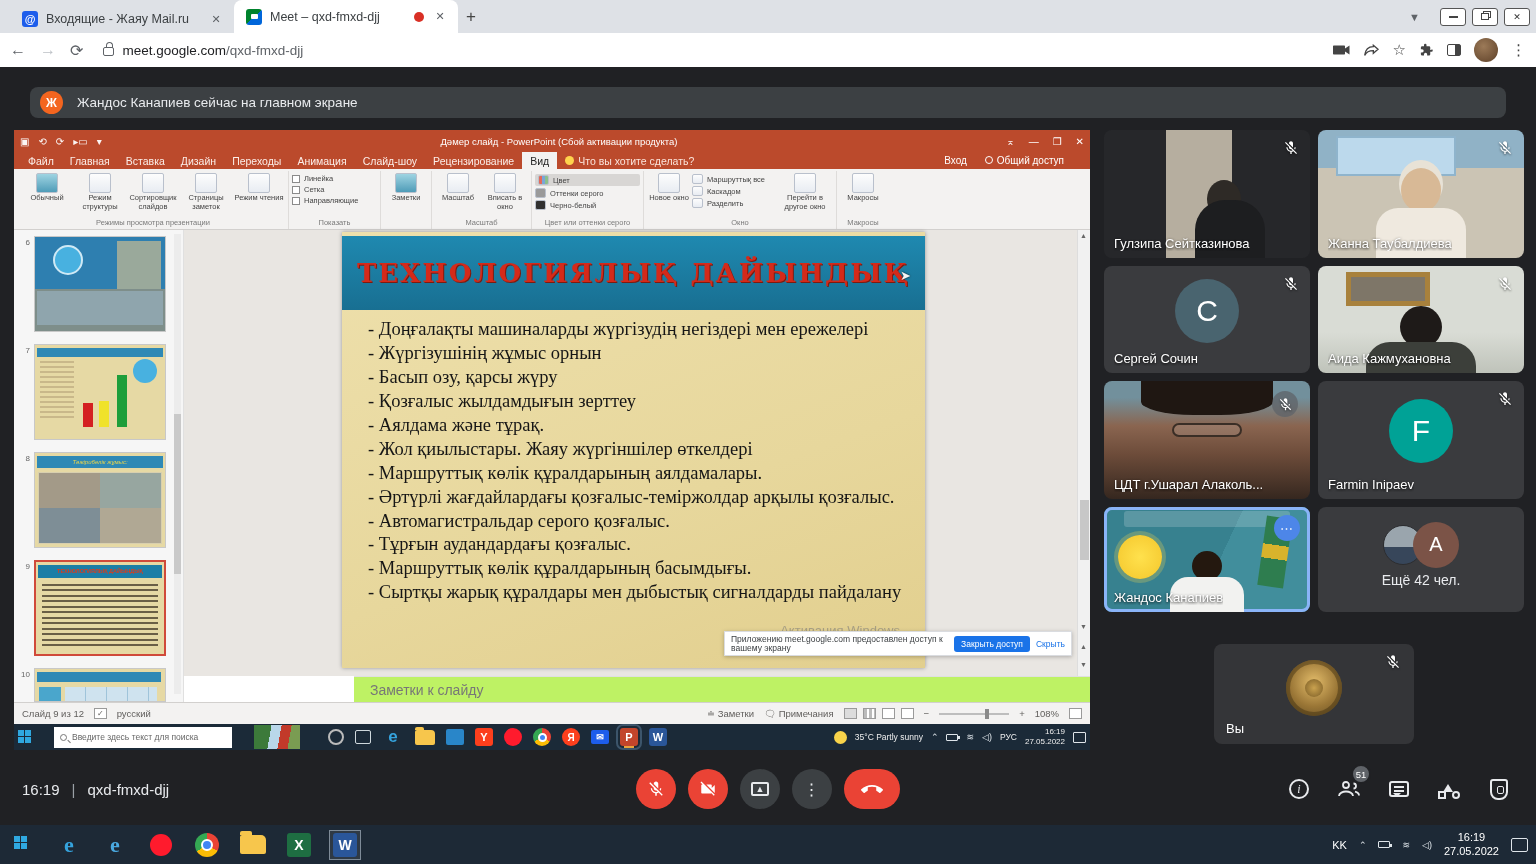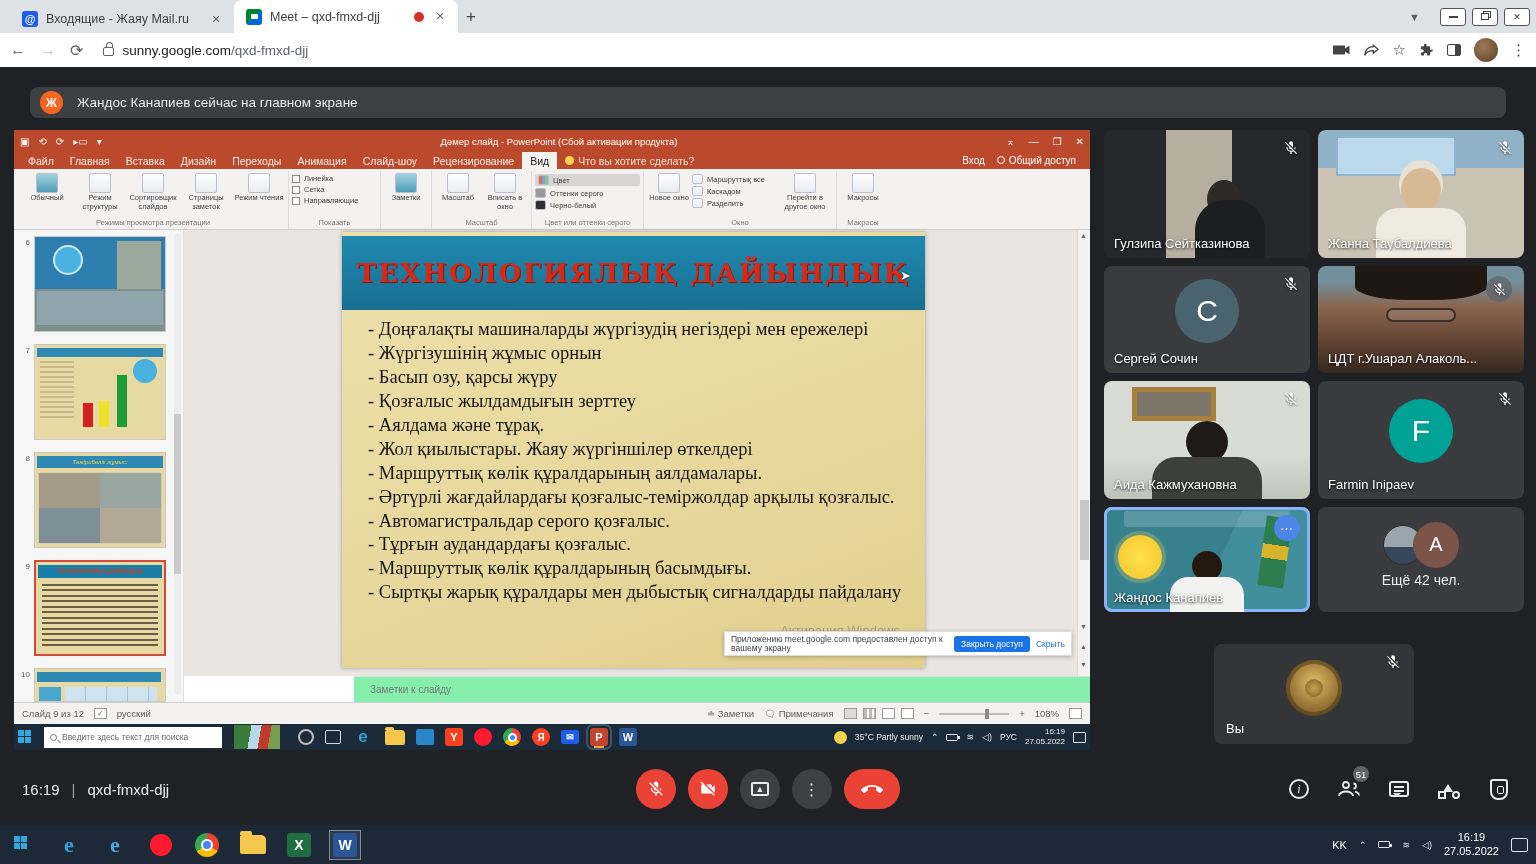--- a/index.html
+++ b/index.html
@@ -52,21 +52,21 @@
   .pp-title { height:22px; background:#bb4a2c; display:flex; align-items:center; color:#fff; font-size:9.5px; padding:0 6px; }
   .qat { display:flex; gap:9px; align-items:center; margin-right:40px; }
   .qat span { font-size:10px; opacity:.95; }
   .pp-title-text { flex:1; text-align:center; white-space:nowrap; overflow:hidden; font-size:9.5px; }
   .pp-winbtns { display:flex; gap:14px; align-items:center; margin-left:30px; font-size:10px; }
   .pp-menu { height:17px; background:#bb4a2c; display:flex; align-items:center; padding-left:6px; font-size:10.5px; color:#fceee9; }
   .pp-menu .mtab { padding:2px 8px; height:17px; display:flex; align-items:center; }
   .pp-menu .mtab.active { background:#f3f2f1; color:#262626; }
   .pp-help { display:flex; align-items:center; gap:4px; margin-left:8px; color:#fbe3da; }
   .bulb { width:9px; height:9px; border-radius:50%; background:#ffd34d; display:inline-block; }
-  .pp-menu-right { margin-left:auto; display:flex; gap:12px; align-items:center; padding-right:14px; color:#fff; font-size:10px; }
+  .pp-menu-right { margin-left:auto; display:flex; gap:18px; align-items:center; padding-right:26px; color:#fff; font-size:10px; }
   .person-ic { width:8px; height:8px; border-radius:50%; border:1.3px solid #fff; position:relative; top:-1px; }
 
   .ribbon { height:61px; background:#f3f2f1; border-bottom:1px solid #d2d0ce; display:flex; padding:2px 4px 0 4px; }
   .rgroup { display:flex; flex-direction:column; border-right:1px solid #dedcda; padding:0 3px; }
   .rgrow { display:flex; flex:1; align-items:flex-start; gap:1px; }
   .rglabel { font-size:7.5px; color:#7a7a7a; text-align:center; padding:1px 0 2px; }
   .rb { display:flex; flex-direction:column; align-items:center; width:52px; padding-top:2px; gap:1px; }
   .rbl { font-size:7.5px; color:#444; text-align:center; line-height:1.15; }
   .rbi { width:22px; height:20px; background:linear-gradient(#fdfdfd,#e8ecf2); border:1px solid #b9c0cc; border-radius:2px; }
   .rbi.teal { background:linear-gradient(#9fd4e2,#4f9cb8); }
@@ -119,38 +119,38 @@
   .cursor { position:absolute; right:14px; top:36px; color:#f5f5f5; font-size:13px; text-shadow:0 0 2px #000; }
   .bullets { position:absolute; left:26px; right:18px; top:86px; font-family:"Liberation Serif",serif; font-size:18.5px; color:#161616; line-height:1.24; }
   .bullets li { list-style:none; padding-left:22px; text-indent:-22px; margin-bottom:1px; }
   .bullets li::before { content:"-  "; }
   .vscroll { position:absolute; right:0; top:0; width:13px; height:446px; background:#f1f1f1; border-left:1px solid #ddd; font-size:7px; color:#666; text-align:center; }
   .vscroll .up { position:absolute; top:2px; left:2px; }
   .vscroll .vthumb { position:absolute; left:2px; top:270px; width:9px; height:60px; background:#c7c7c7; }
   .vscroll .dn { position:absolute; bottom:46px; left:2px; }
   .vscroll .pv { position:absolute; bottom:26px; left:2px; }
   .vscroll .nx { position:absolute; bottom:8px; left:2px; }
-  .pp-notes { position:absolute; left:170px; right:0; top:446px; height:26px; background:#86efac; border-top:1px solid #e0e0e0; font-size:10px; color:#777; display:flex; align-items:center; padding-left:16px; }
+  .pp-notes { position:absolute; left:170px; right:0; top:446px; height:26px; background:#bef264; border-top:1px solid #e0e0e0; font-size:14px; color:#777; display:flex; align-items:center; padding-left:16px; }
 
   .pp-status { height:22px; background:#f3f2f1; border-top:1px solid #d2d0ce; display:flex; align-items:center; font-size:9.5px; color:#605e5c; padding:0 8px; gap:10px; }
   .st-right { margin-left:auto; display:flex; align-items:center; gap:10px; }
   .viewbtns { display:flex; gap:6px; align-items:center; }
   .vb { width:13px; height:11px; border:1px solid #9a9a9a; background:#fff; }
   .vb.grid { background:repeating-linear-gradient(90deg,#bbb 0 3px,#fff 3px 5px); }
   .zoomline { width:70px; height:2px; background:#bdbdbd; position:relative; }
   .zoomline .zthumb { position:absolute; left:46px; top:-4px; width:4px; height:10px; background:#8a8a8a; }
 
   .watermark { position:absolute; right:190px; bottom:64px; color:rgba(120,120,120,.55); font-size:13px; }
   .share-popup { position:absolute; right:18px; bottom:46px; width:348px; height:25px; background:#fff; border:1px solid #dadce0; box-shadow:0 1px 4px rgba(0,0,0,.25); display:flex; align-items:center; gap:6px; padding:0 6px; }
   .share-popup .txt { font-size:8.5px; color:#3c4043; flex:1; line-height:1.05; }
   .share-popup .btn { background:#1a73e8; color:#fff; font-size:8.5px; padding:3px 7px; border-radius:3px; white-space:nowrap; }
   .share-popup .lnk { color:#1a73e8; font-size:8.5px; white-space:nowrap; }
 
   
-  .tb-in { height:26px; background:#1b2a38; display:flex; align-items:center; padding:0 4px; gap:12px; color:#eee; }
+  .tb-in { height:26px; background:#1b2a38; display:flex; align-items:center; padding:0 4px; gap:22px; color:#eee; }
   .winflag { width:14px; height:14px; display:grid; grid-template-columns:6px 6px; grid-template-rows:6px 6px; gap:1.4px; }
   .winflag i { background:#2fa8e0; }
   .searchbox { width:178px; height:21px; background:#fff; display:flex; align-items:center; gap:5px; padding:0 6px; font-size:8.5px; color:#666; }
   .mag { width:7px; height:7px; border:1.3px solid #777; border-radius:50%; position:relative; }
   .mag::after { content:""; position:absolute; left:6px; top:6px; width:4px; height:1.3px; background:#777; transform:rotate(45deg); }
   .tb-photo { width:46px; height:24px; background:linear-gradient(100deg,#3c7a3a 0 35%,#b9d7ea 35% 55%,#c23a2a 55% 75%,#7a9c52 75%); }
   .tb-ics { display:flex; gap:11px; align-items:center; margin-left:6px; }
   .tic { width:22px; height:22px; display:flex; align-items:center; justify-content:center; font-size:12px; font-weight:bold; color:#fff; border-radius:3px; }
   .tic.ring { border:2px solid #bbb; border-radius:50%; width:16px; height:16px; }
   .tic.tv { border:1.5px solid #cfd8dc; border-radius:2px; width:16px; height:14px; }
@@ -285,21 +285,21 @@
       <span class="winbtn">✕</span>
     </div>
   </div>
 
   <div class="addrbar">
     <span class="nav-ic">←</span>
     <span class="nav-ic dis">→</span>
     <span class="nav-ic">⟳</span>
     <div class="urlbox">
       <span class="lock"></span>
-      <span class="url"><span>sunny.google.com</span><span class="path">/qxd-fmxd-djj</span></span>
+      <span class="url"><span>meet.google.com</span><span class="path">/qxd-fmxd-djj</span></span>
     </div>
     <div class="addr-right">
       <span class="a-ic">
         <svg width="18" height="12" viewBox="0 0 24 16">
             <path fill="#444" d="M1 2h14a1 1 0 0 1 1 1v3l6-4v12l-6-4v3a1 1 0 0 1-1 1H1a1 1 0 0 1-1-1V3a1 1 0 0 1 1-1z"></path>
           </svg>
       </span>
       <span class="a-ic">
         <svg width="16" height="14" viewBox="0 0 24 20">
             <path fill="none" stroke="#444" stroke-width="2" d="M14 3l7 6-7 6V11C6 11 3 14 1 18 2 10 6 5 14 5z"></path>
@@ -667,40 +667,40 @@
       </div>
       <div class="tile">
         <span class="avc av-sergey">C</span>
         <span class="micoff">
             <svg width="16" height="16" viewBox="0 0 24 24">
               <path fill="#fff" d="M19 11h-1.7c0 .74-.16 1.43-.43 2.05l1.23 1.23c.56-.98.9-2.09.9-3.28zm-4.02.17c0-.06.02-.11.02-.17V5c0-1.66-1.34-3-3-3S9 3.34 9 5v.18l5.98 5.99zM4.27 3L3 4.27l6.01 6.01V11c0 1.66 1.33 3 2.99 3 .22 0 .44-.03.65-.08l1.66 1.66c-.71.33-1.5.52-2.31.52-2.76 0-5.3-2.1-5.3-5.1H5c0 3.41 2.72 6.23 6 6.72V21h2v-3.28c.91-.13 1.77-.45 2.54-.9L19.73 21 21 19.73 4.27 3z"></path>
             </svg>
           </span>
         <span class="nm">Сергей Сочин</span>
       </div>
-      <div class="tile t-closeup">
-        <span class="hair"></span>
-          <span class="gl"></span>
-        <span class="micoff circ">
-            <svg width="15" height="15" viewBox="0 0 24 24">
-              <path fill="#fff" d="M19 11h-1.7c0 .74-.16 1.43-.43 2.05l1.23 1.23c.56-.98.9-2.09.9-3.28zm-4.02.17c0-.06.02-.11.02-.17V5c0-1.66-1.34-3-3-3S9 3.34 9 5v.18l5.98 5.99zM4.27 3L3 4.27l6.01 6.01V11c0 1.66 1.33 3 2.99 3 .22 0 .44-.03.65-.08l1.66 1.66c-.71.33-1.5.52-2.31.52-2.76 0-5.3-2.1-5.3-5.1H5c0 3.41 2.72 6.23 6 6.72V21h2v-3.28c.91-.13 1.77-.45 2.54-.9L19.73 21 21 19.73 4.27 3z"></path>
-            </svg>
-          </span>
-        <span class="nm">ЦДТ г.Ушарал Алаколь...</span>
-      </div>
       <div class="tile t-office">
         <span class="frame"></span>
           <span class="hd"></span>
           <span class="bd"></span>
         <span class="micoff">
             <svg width="16" height="16" viewBox="0 0 24 24">
               <path fill="#fff" d="M19 11h-1.7c0 .74-.16 1.43-.43 2.05l1.23 1.23c.56-.98.9-2.09.9-3.28zm-4.02.17c0-.06.02-.11.02-.17V5c0-1.66-1.34-3-3-3S9 3.34 9 5v.18l5.98 5.99zM4.27 3L3 4.27l6.01 6.01V11c0 1.66 1.33 3 2.99 3 .22 0 .44-.03.65-.08l1.66 1.66c-.71.33-1.5.52-2.31.52-2.76 0-5.3-2.1-5.3-5.1H5c0 3.41 2.72 6.23 6 6.72V21h2v-3.28c.91-.13 1.77-.45 2.54-.9L19.73 21 21 19.73 4.27 3z"></path>
             </svg>
           </span>
         <span class="nm">Аида Кажмухановна</span>
+      </div>
+      <div class="tile t-closeup">
+        <span class="hair"></span>
+          <span class="gl"></span>
+        <span class="micoff circ">
+            <svg width="15" height="15" viewBox="0 0 24 24">
+              <path fill="#fff" d="M19 11h-1.7c0 .74-.16 1.43-.43 2.05l1.23 1.23c.56-.98.9-2.09.9-3.28zm-4.02.17c0-.06.02-.11.02-.17V5c0-1.66-1.34-3-3-3S9 3.34 9 5v.18l5.98 5.99zM4.27 3L3 4.27l6.01 6.01V11c0 1.66 1.33 3 2.99 3 .22 0 .44-.03.65-.08l1.66 1.66c-.71.33-1.5.52-2.31.52-2.76 0-5.3-2.1-5.3-5.1H5c0 3.41 2.72 6.23 6 6.72V21h2v-3.28c.91-.13 1.77-.45 2.54-.9L19.73 21 21 19.73 4.27 3z"></path>
+            </svg>
+          </span>
+        <span class="nm">ЦДТ г.Ушарал Алаколь...</span>
       </div>
       <div class="tile">
         <span class="avc av-farmin">F</span>
         <span class="micoff">
             <svg width="16" height="16" viewBox="0 0 24 24">
               <path fill="#fff" d="M19 11h-1.7c0 .74-.16 1.43-.43 2.05l1.23 1.23c.56-.98.9-2.09.9-3.28zm-4.02.17c0-.06.02-.11.02-.17V5c0-1.66-1.34-3-3-3S9 3.34 9 5v.18l5.98 5.99zM4.27 3L3 4.27l6.01 6.01V11c0 1.66 1.33 3 2.99 3 .22 0 .44-.03.65-.08l1.66 1.66c-.71.33-1.5.52-2.31.52-2.76 0-5.3-2.1-5.3-5.1H5c0 3.41 2.72 6.23 6 6.72V21h2v-3.28c.91-.13 1.77-.45 2.54-.9L19.73 21 21 19.73 4.27 3z"></path>
             </svg>
           </span>
         <span class="nm">Farmin Inipaev</span>
       </div>

